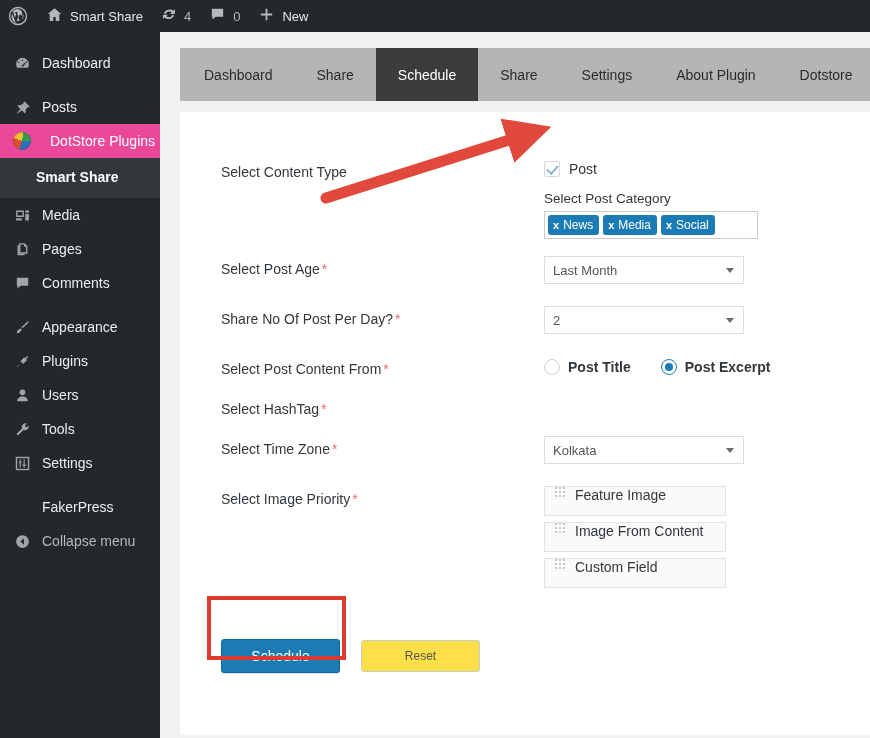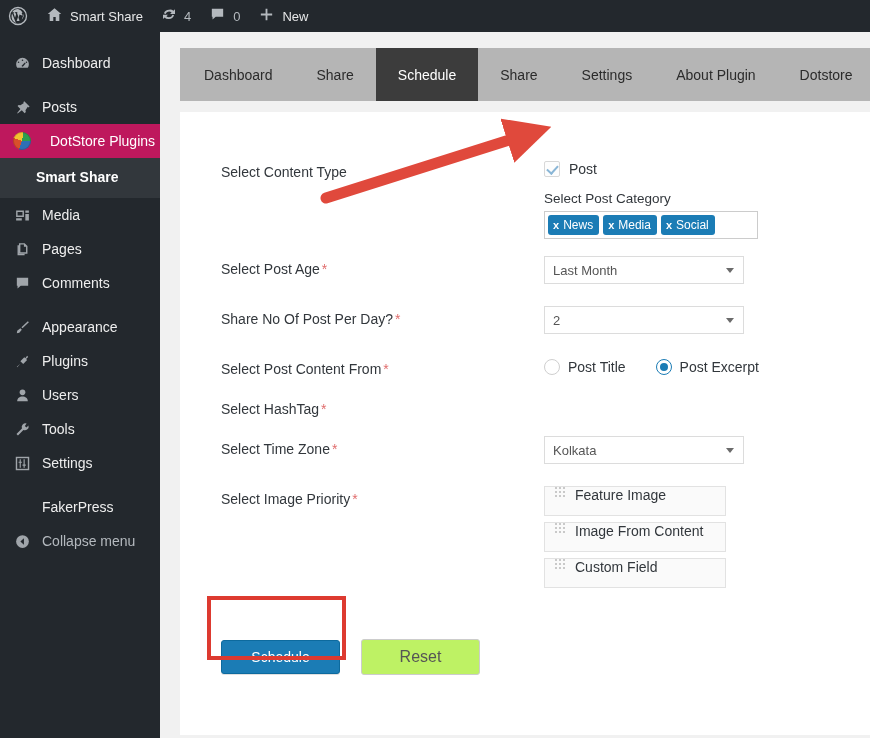--- a/index.html
+++ b/index.html
@@ -62,21 +62,21 @@
     gap: 10px;
   }
   .menu-item .mi-ico {
     width: 20px; height: 20px;
     display: flex; align-items: center; justify-content: center;
     color: #a0a5aa;
     flex: 0 0 20px;
   }
   .menu-item .mi-label { color: #eeeeee; font-size: 14px; line-height: 1; }
   .menu-item.active {
-    background: #be185d;
+    background: #ec4899;
     gap: 18px;
   }
   .menu-item.active .mi-label { color: #fff; font-weight: 400; }
   .menu-item.active .mi-ico { color: #fff; }
   .menu-item.active::after {
     content: "";
     position: absolute;
     right: -8px; top: 50%;
     margin-top: -8px;
     border-style: solid;
@@ -223,21 +223,21 @@
     position: absolute;
     right: 9px; top: 50%;
     margin-top: -2px;
     width: 0; height: 0;
     border-left: 4px solid transparent;
     border-right: 4px solid transparent;
     border-top: 5px solid #6b6b6b;
   }
 
   
-  .radio-line { display: flex; align-items: center; }
+  .radio-line { display: flex; align-items: center; font-weight: bold; }
   .radio-opt { display: flex; align-items: center; gap: 8px; }
   .radio-opt + .radio-opt { margin-left: 30px; }
   .radio {
     width: 16px; height: 16px;
     border-radius: 50%;
     border: 1px solid #cfcfcf;
     background: #fff;
     flex: 0 0 16px;
     position: relative;
   }
@@ -290,24 +290,24 @@
     border: 1px solid #0d6a9e;
     color: #fff;
     font-size: 14px;
     border-radius: 3px;
     padding: 8px 0;
     width: 119px;
     text-align: center;
     box-shadow: 0 1px 0 rgba(0,0,0,.12);
   }
   .btn-secondary {
-    background: #bef264;
+    background: #fde047;
     border: 1px solid #cccccc;
     color: #555;
-    font-size: 16px;
+    font-size: 12px;
     border-radius: 3px;
     padding: 8px 0;
     width: 119px;
     text-align: center;
   }
 
   
   #anno-box {
     position: absolute;
     left: 207px; top: 596px;

